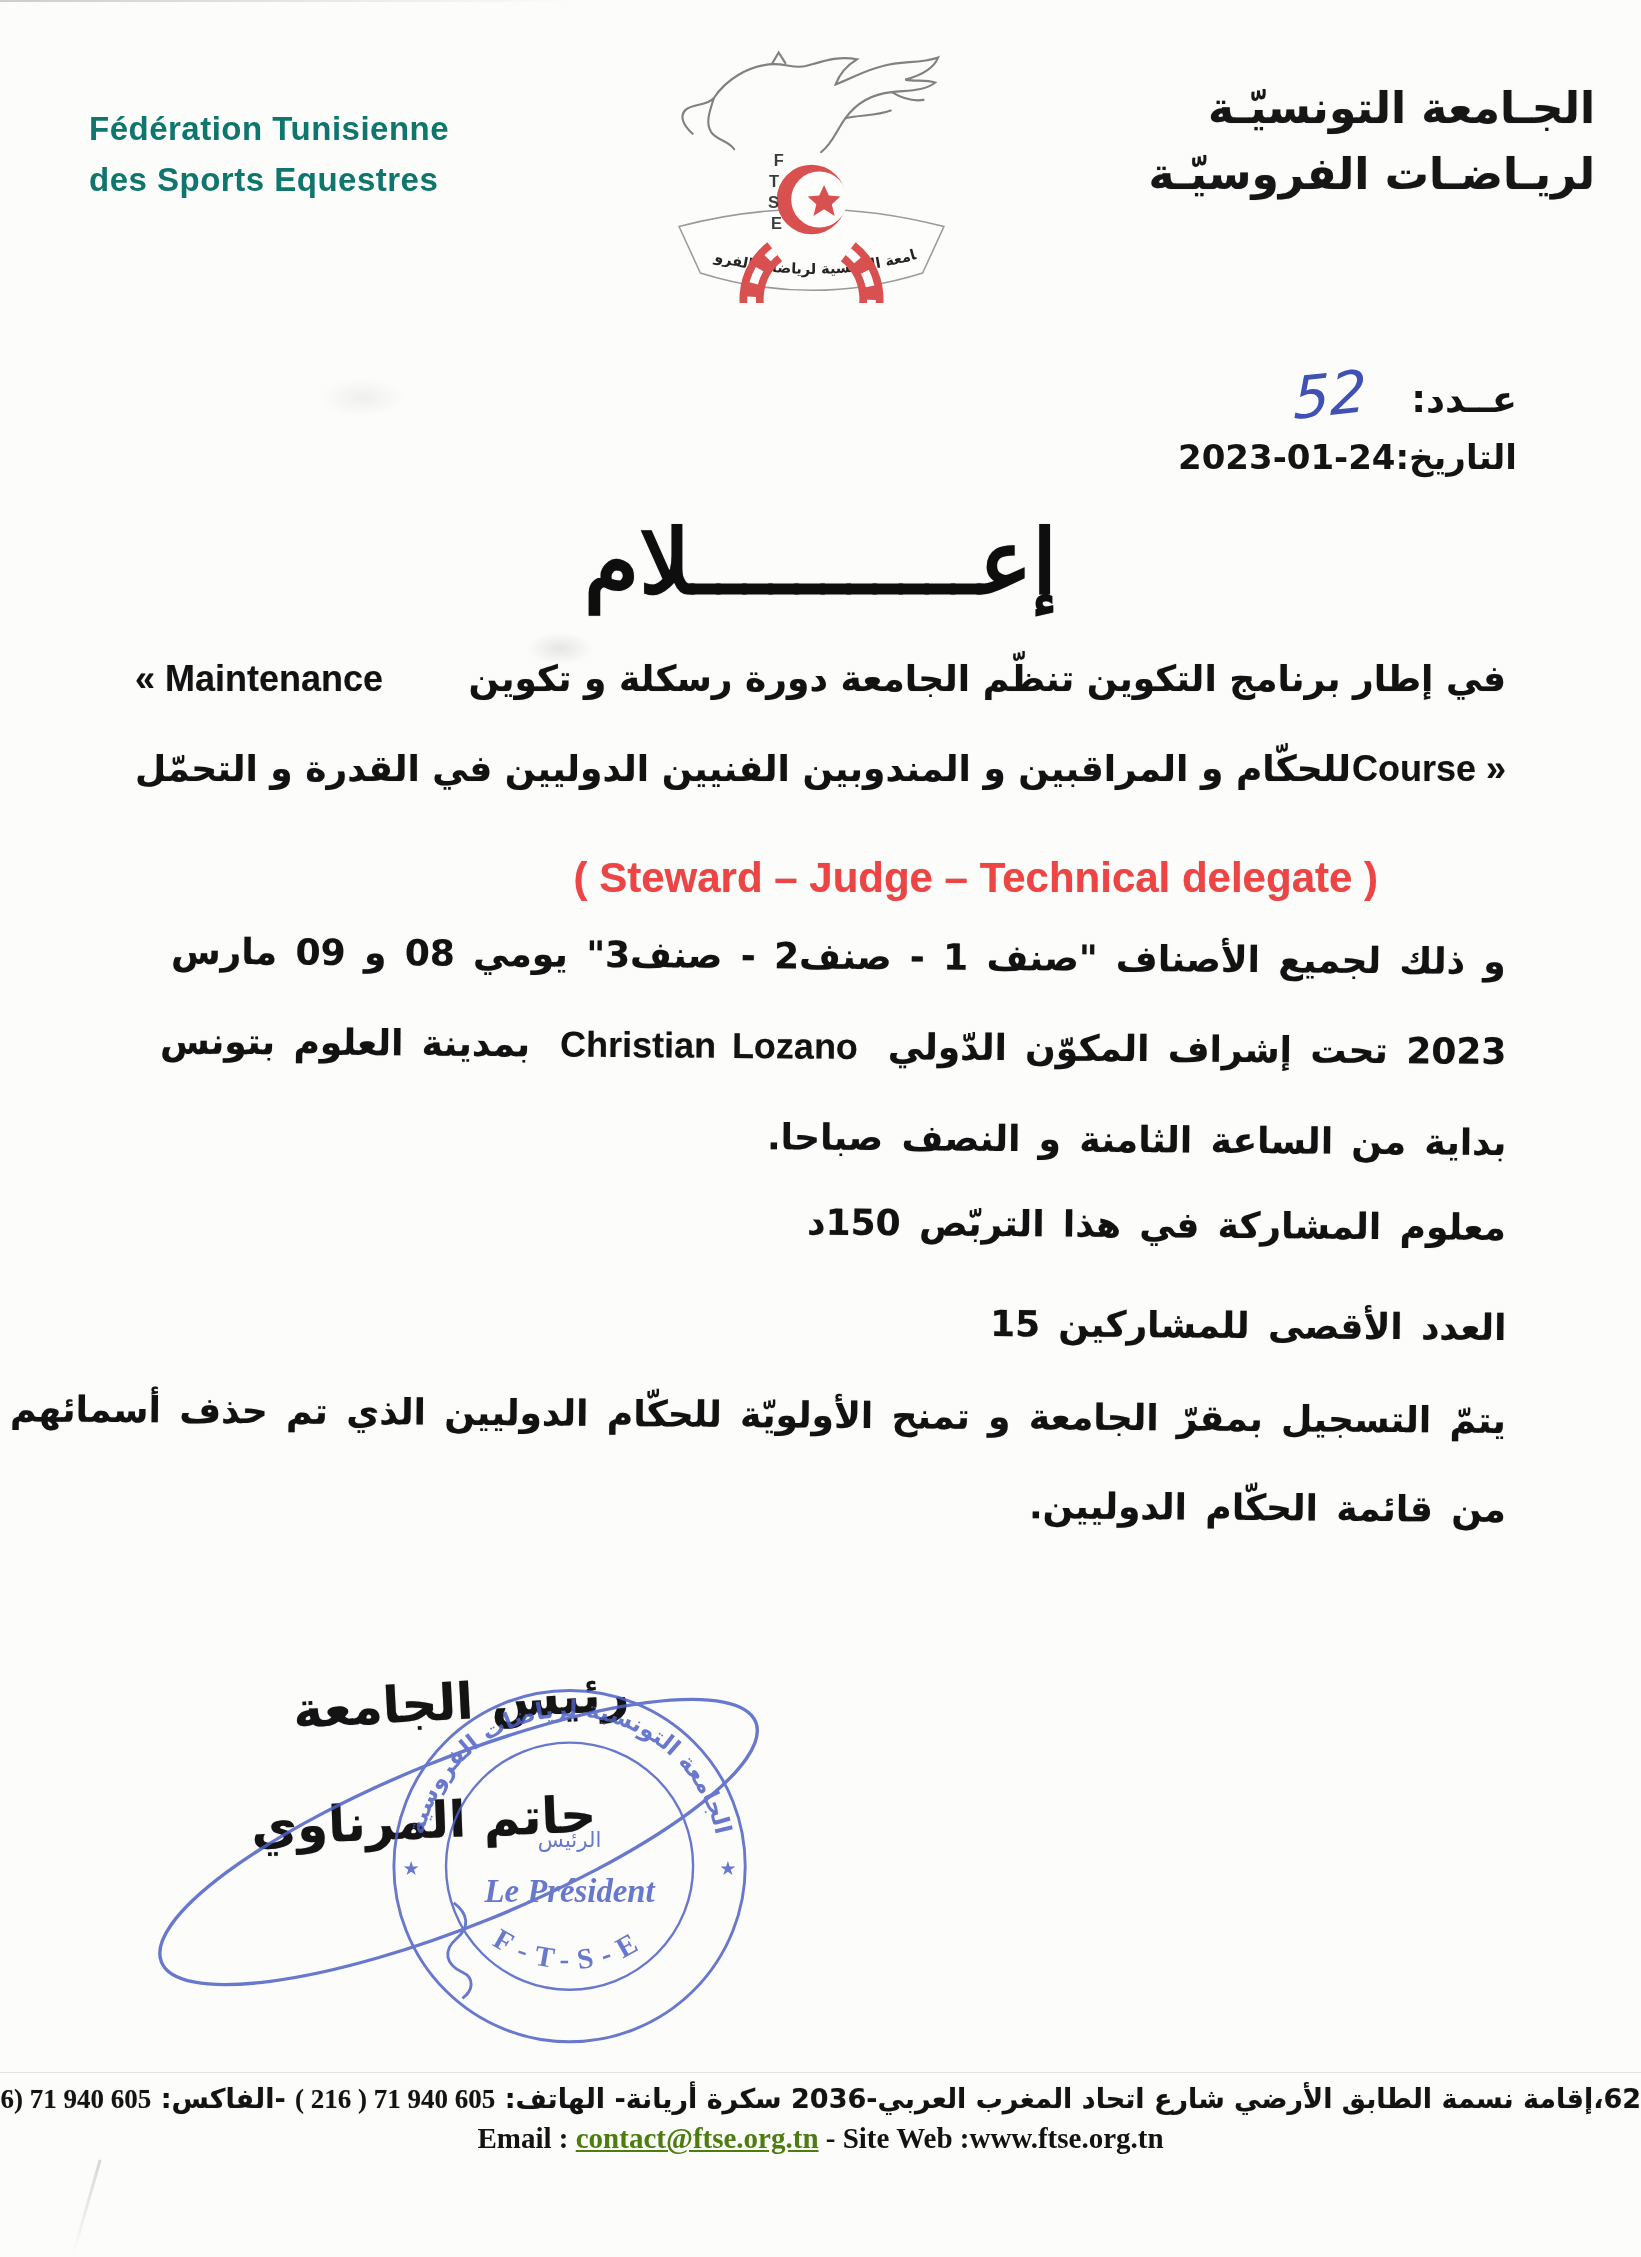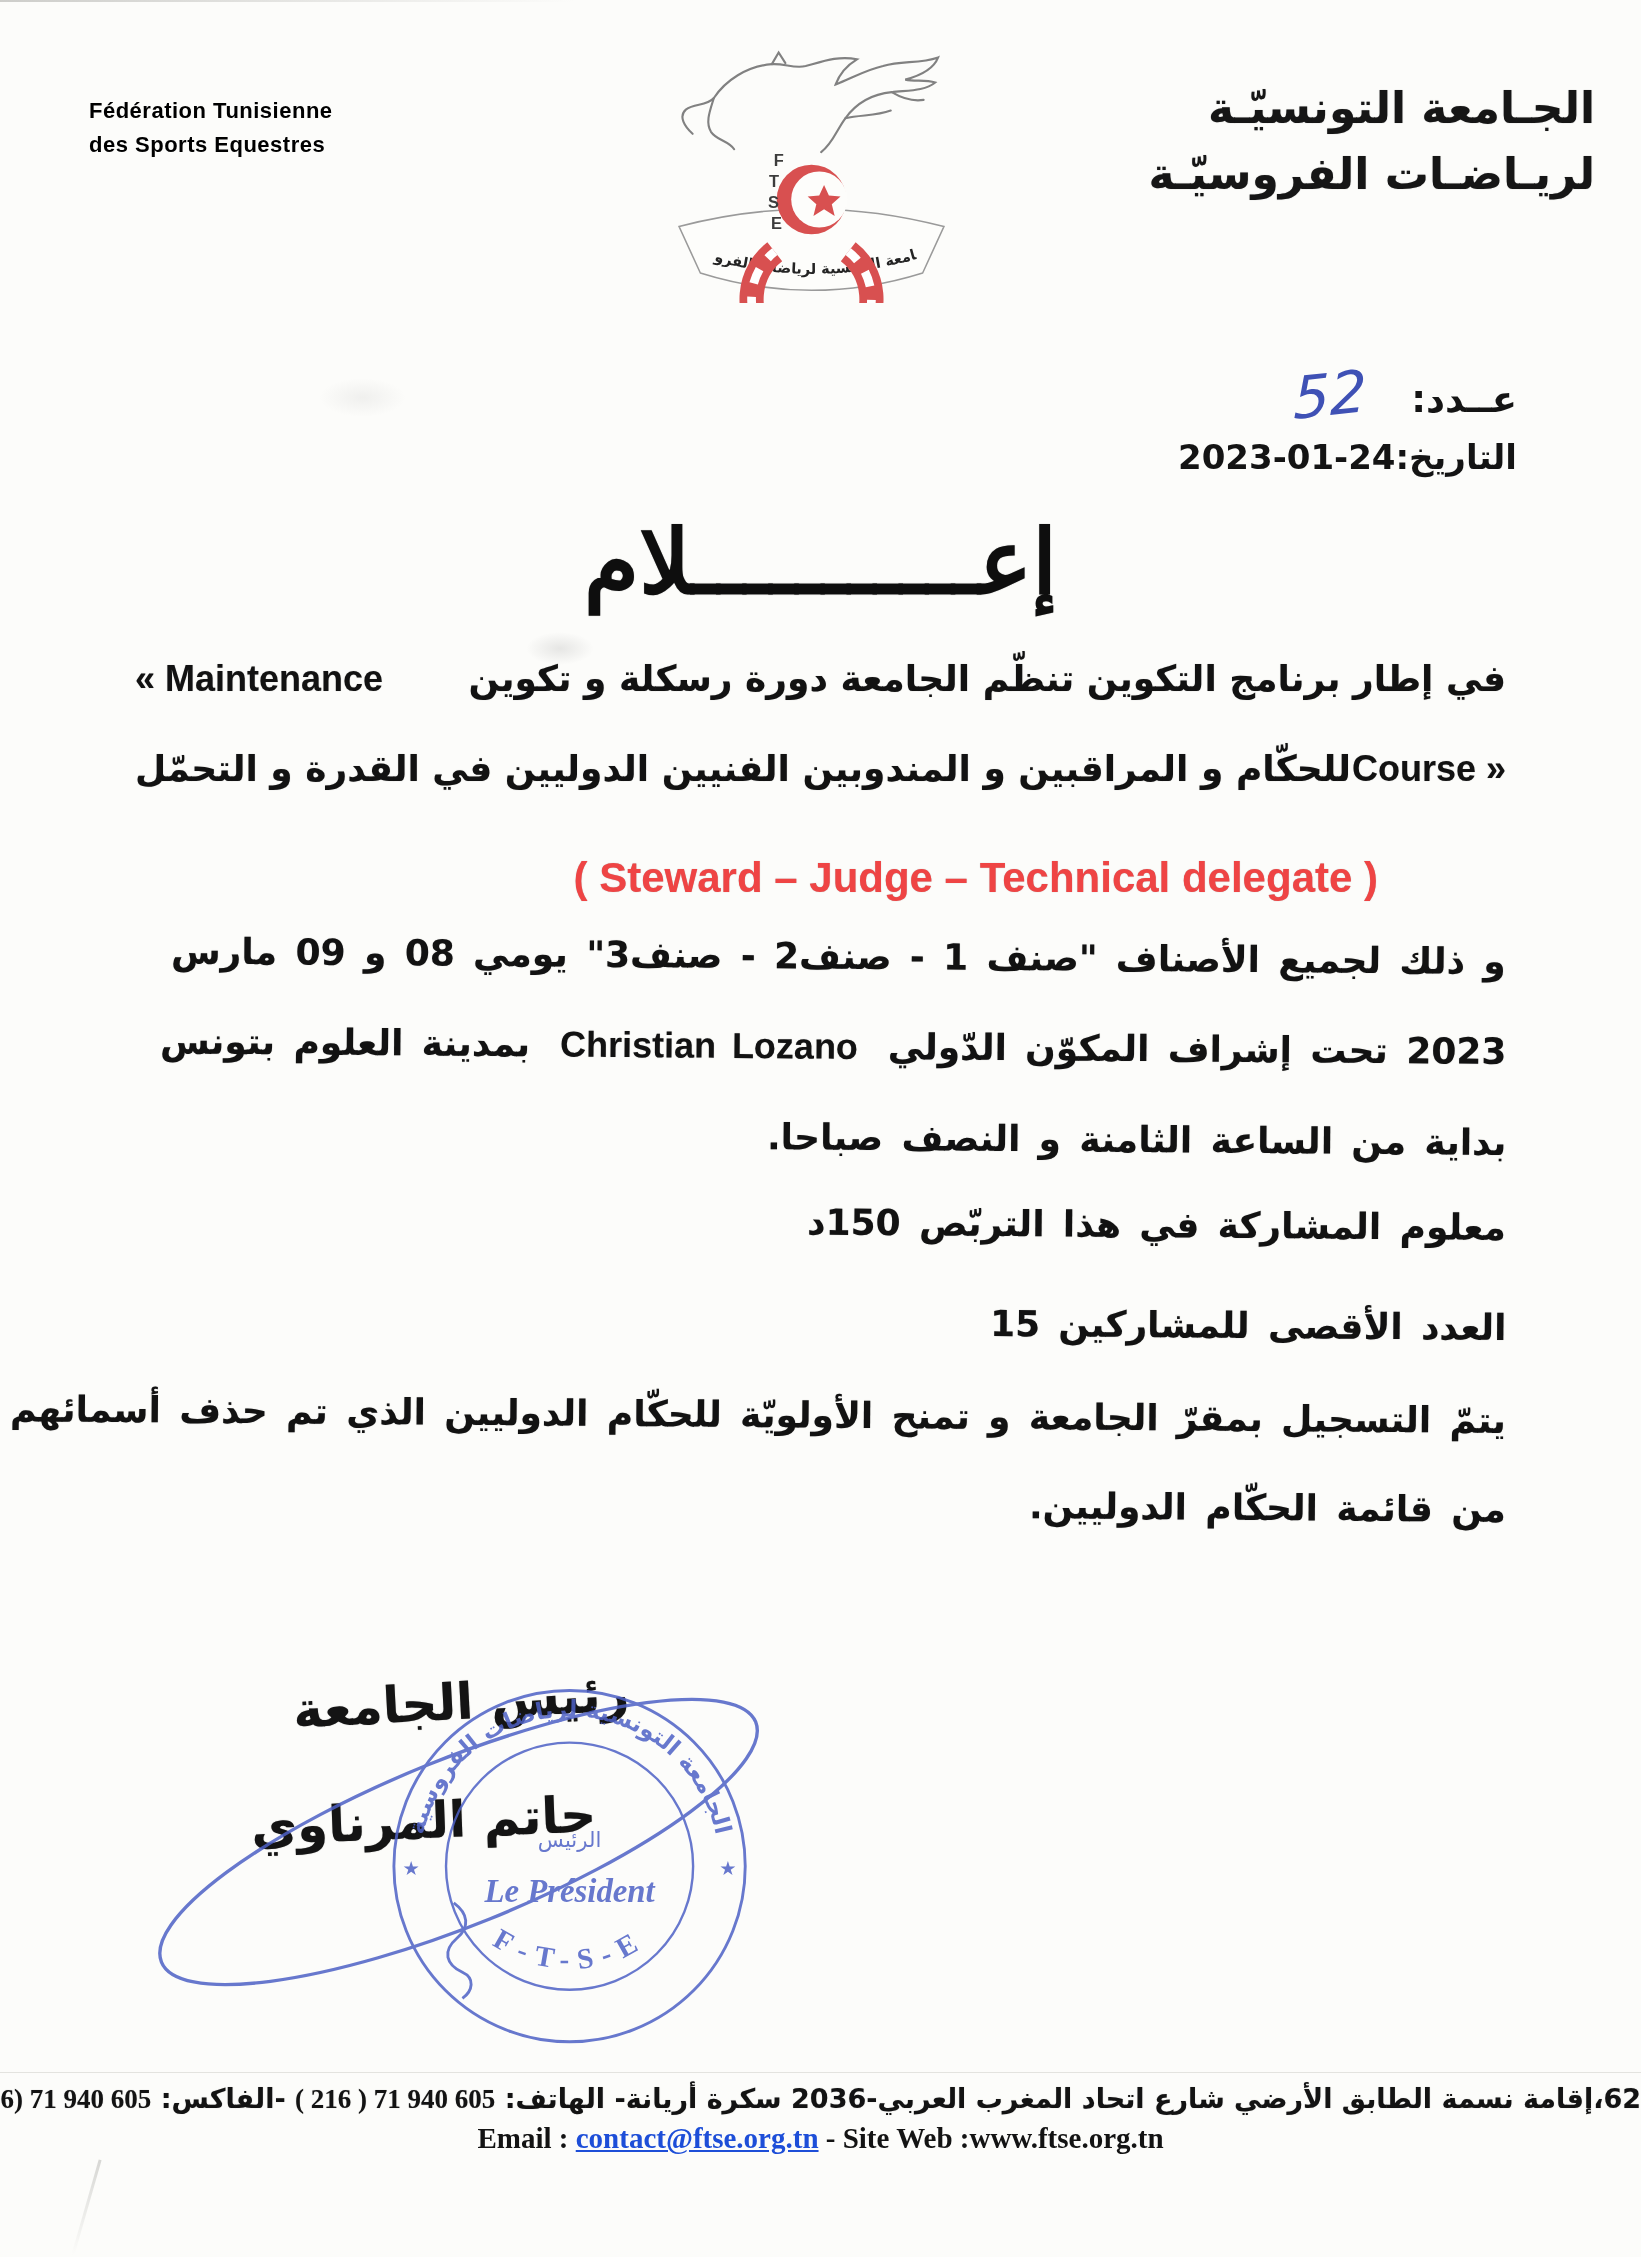--- a/index.html
+++ b/index.html
@@ -9,22 +9,22 @@
         background:linear-gradient(90deg,#b4b4b0,rgba(255,255,255,0) 35%);opacity:.65;}
   .smudge{position:absolute;pointer-events:none;}
   .smudge.s1{left:526px;top:632px;width:68px;height:33px;
         background:radial-gradient(rgba(120,120,120,.17),rgba(120,120,120,0) 70%);}
   .smudge.s2{left:319px;top:378px;width:87px;height:39px;
         background:radial-gradient(rgba(130,130,130,.10),rgba(130,130,130,0) 70%);}
   .streak{position:absolute;left:85px;top:2158px;width:2.9px;height:99px;
         background:linear-gradient(#b9b9b5,rgba(255,255,255,0));transform:rotate(16deg);opacity:.55;}
 
   
-  .org-fr{position:absolute;left:89px;top:94px;font-family:"Liberation Sans",sans-serif;
-        font-weight:700;font-size:22px;line-height:1.55;color:#000000;letter-spacing:0.5px;}
+  .org-fr{position:absolute;left:89px;top:103px;font-family:"Liberation Sans",sans-serif;
+        font-weight:700;font-size:33px;line-height:1.55;color:#0f766e;letter-spacing:0.5px;}
   .org-ar{position:absolute;right:46px;top:75px;text-align:right;font-weight:700;
         font-size:44px;line-height:1.5;color:#161616;text-shadow:0 0 1px rgba(0,0,0,.35);}
   .logo{position:absolute;left:652px;top:37px;width:319px;height:266px;}
 
   
   .meta{position:absolute;right:124px;top:369px;text-align:right;}
   .num-row{display:flex;gap:44px;align-items:flex-end;justify-content:flex-start;}
   .num-label{font-weight:700;font-size:37px;}
   .num-value{font-size:58px;font-weight:400;color:#3f51b5;transform:rotate(-6deg) skewX(-6deg);
         font-style:italic;line-height:.9;}
@@ -55,21 +55,21 @@
         transform:rotate(-2.2deg);white-space:nowrap;text-shadow:0 0 1px rgba(0,0,0,.4);}
   .stamp{position:absolute;left:135px;top:1620px;width:734px;height:444px;opacity:.85;}
 
   
   .footer{position:absolute;left:0;right:0;top:2072px;text-align:center;color:#131313;}
   .f-ar{font-size:27px;font-weight:700;white-space:nowrap;text-shadow:0 0 1px rgba(0,0,0,.3);}
   .f-ar .num{unicode-bidi:embed;font-family:"Liberation Serif",serif;}
   .f-fr{margin-top:9.7px;font-family:"Liberation Serif",serif;font-weight:700;font-size:28px;
         white-space:nowrap;text-shadow:0 0 1px rgba(0,0,0,.3);}
   .f-em{margin-top:7.7px;font-family:"Liberation Serif",serif;font-weight:700;font-size:29px;}
-  .f-em a{color:#1d4ed8;text-decoration:underline;}
+  .f-em a{color:#4d7c0f;text-decoration:underline;}
   .f-rule{width:100%;height:1px;background:#e3e3df;margin-bottom:9.7px;}
 </style>
 </head>
 <body>
 
 <div class="page">
   <div class="edge-top"></div>
   <div class="smudge s1"></div>
   <div class="smudge s2"></div>
   <div class="streak"></div>

